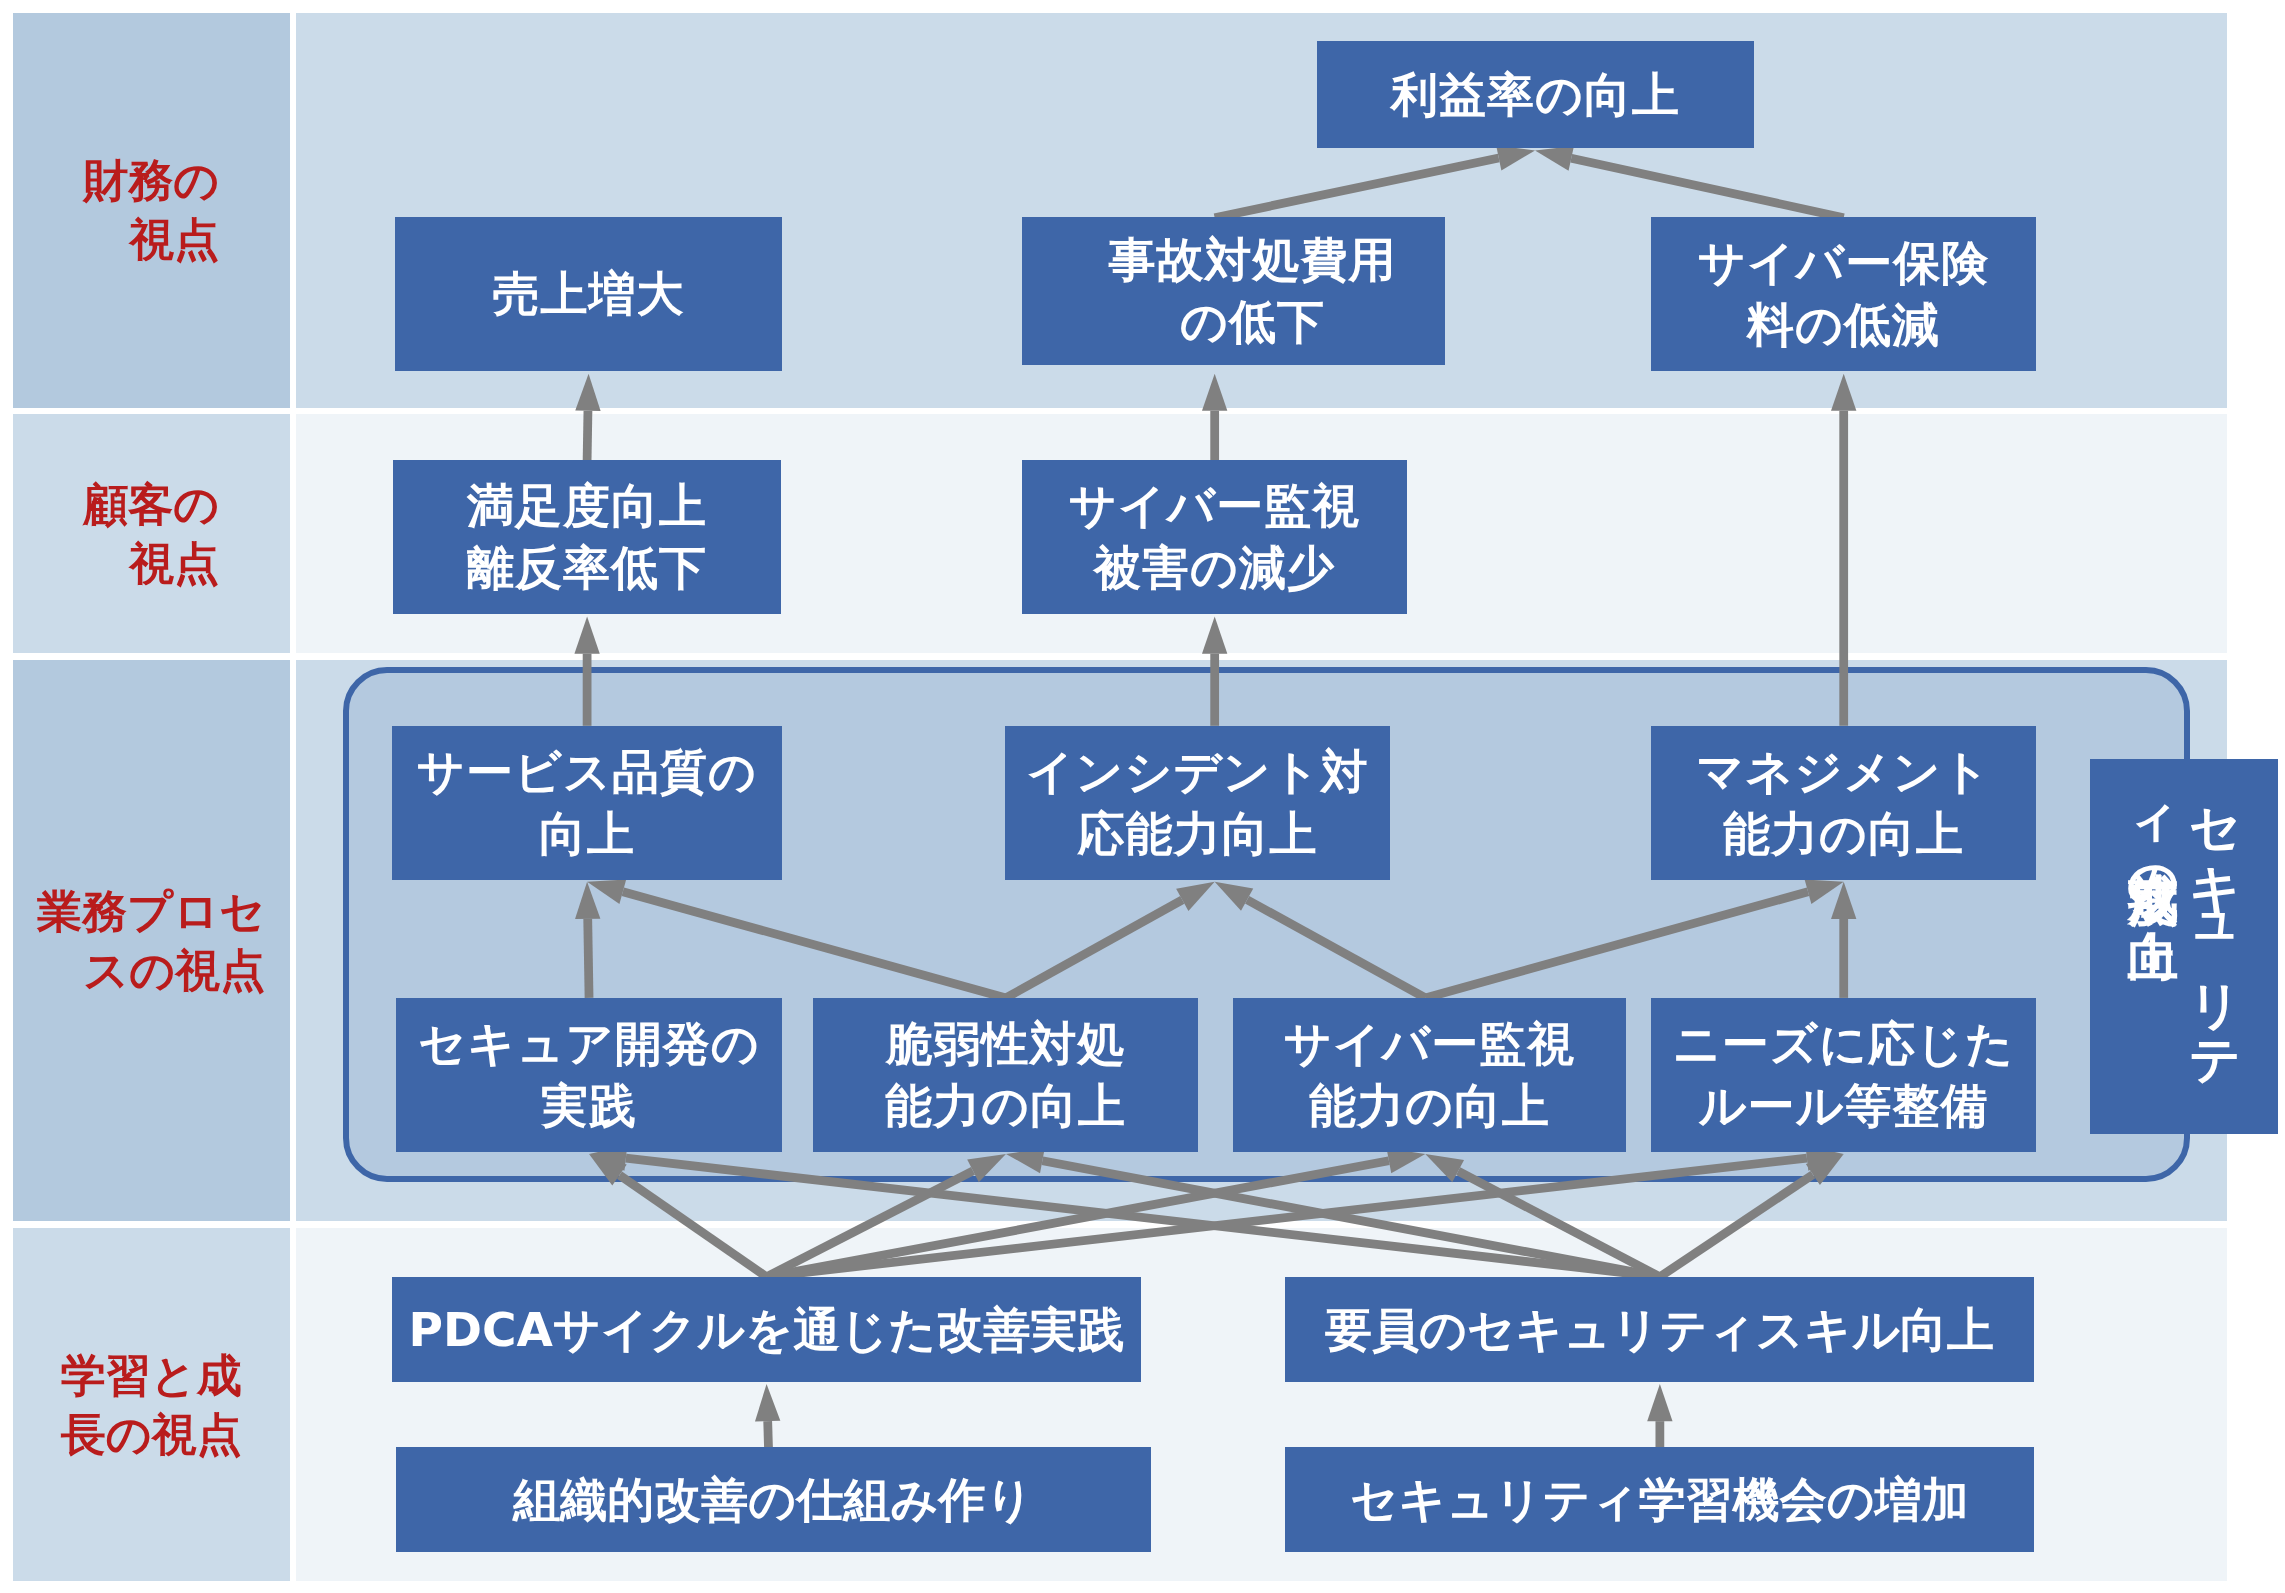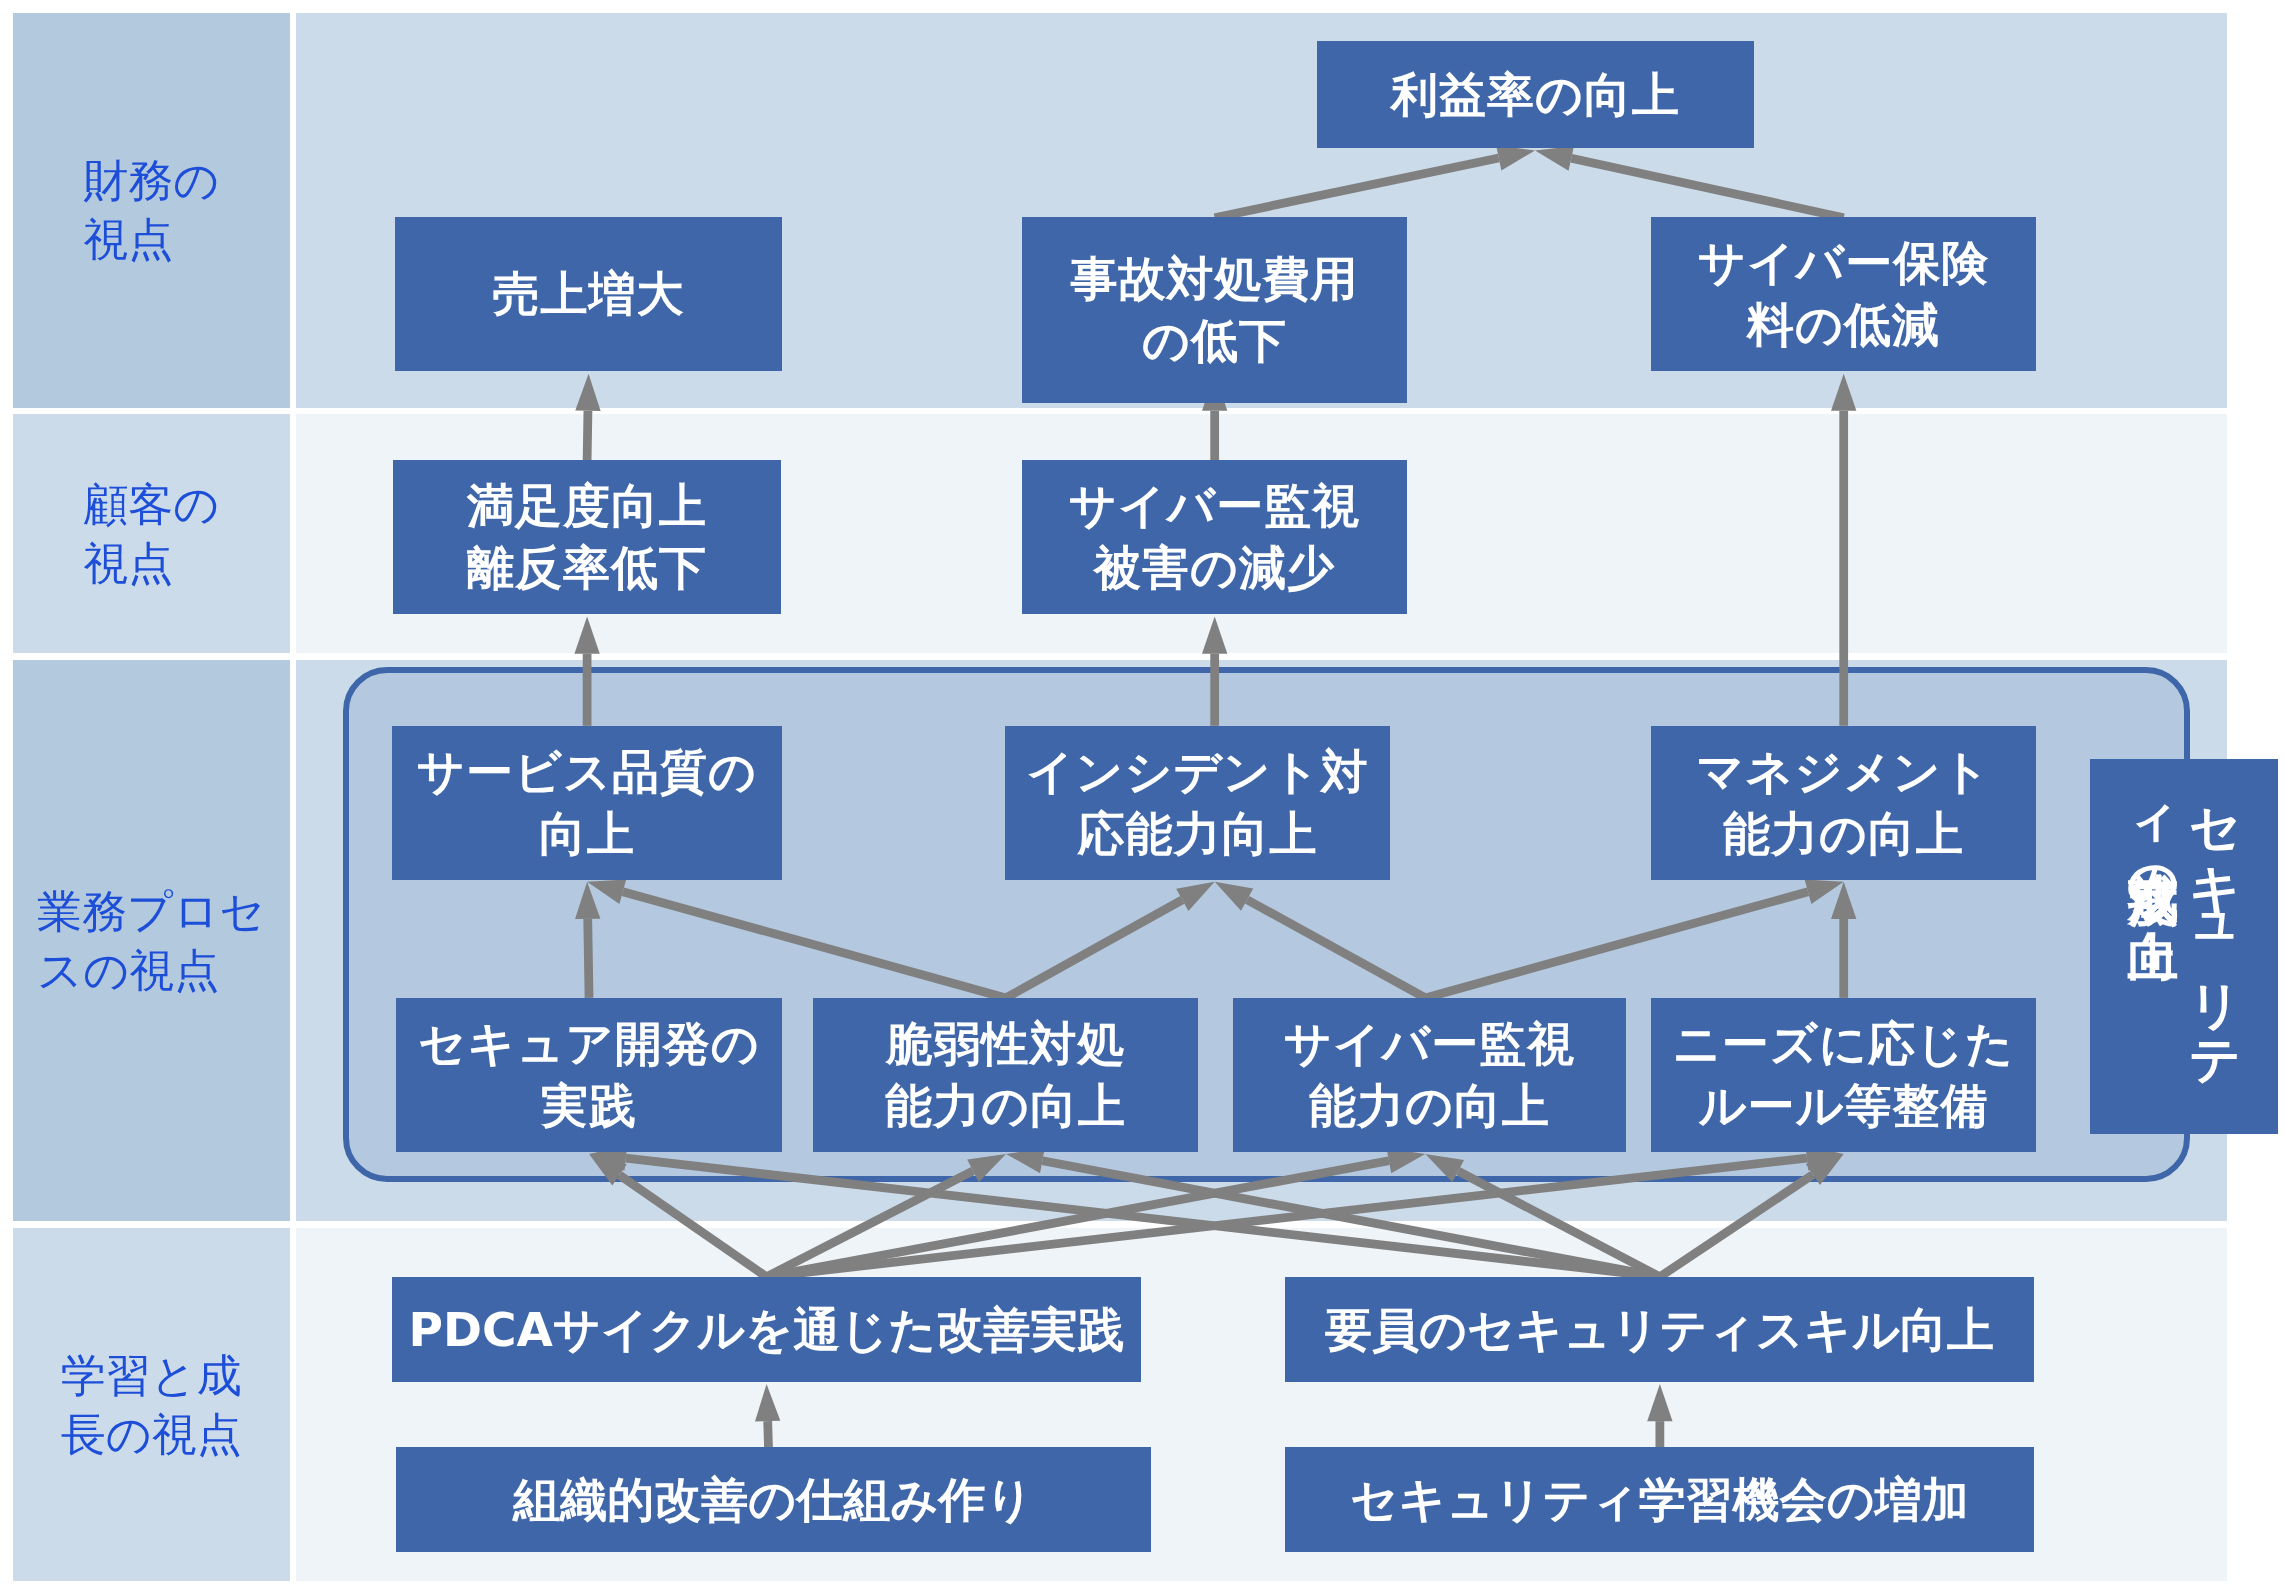--- a/index.html
+++ b/index.html
@@ -1,18 +1,18 @@
 <!DOCTYPE html>
 <html><head>
 <meta charset="utf-8">
 <style>
   html,body{margin:0;padding:0;background:#ffffff;}
   body{width:2285px;height:1594px;position:relative;overflow:hidden;font-family:"DejaVu Sans","Liberation Sans",sans-serif;}
   .band{position:absolute;}
-  .lab{position:absolute;display:flex;align-items:center;justify-content:center;text-align:left;font-weight:normal;color:#1d4ed8;font-size:45px;line-height:59px;white-space:pre-line;}
+  .lab{position:absolute;display:flex;align-items:center;justify-content:center;text-align:right;font-weight:bold;color:#b91c1c;font-size:45px;line-height:59px;white-space:pre-line;}
   .box{position:absolute;background:#3e66a8;color:#fff;display:flex;align-items:center;justify-content:center;text-align:center;font-weight:bold;font-size:47px;line-height:62px;white-space:pre-line;letter-spacing:1px;}
   .group{position:absolute;border:6.8px solid #3e66a8;border-radius:44px;background:#b4c9df;box-sizing:border-box;}
   .vlabel{position:absolute;background:#3e66a8;color:#fff;font-weight:bold;font-size:51px;line-height:62px;writing-mode:vertical-rl;display:flex;align-items:center;justify-content:center;text-align:left;padding:13.7px 5.9px;box-sizing:border-box;}
   svg#arrows{position:absolute;left:0;top:0;pointer-events:none;}
 </style>
 </head>
 <body>
 
 <div class="band" style="left:12.7px;top:12.7px;width:277px;height:395px;background:#b3c9de;"></div>
 <div class="band" style="left:296px;top:12.7px;width:1931px;height:395px;background:#cbdbe9;"></div>
@@ -78,21 +78,21 @@
     <line x1="1702" y1="1309" x2="1858.9078966804057" y2="1204.1172680014265" stroke="#808080" stroke-width="9"></line>
     <polygon points="1890.5,1183 1866.1322252072096,1214.9250928212878 1851.6835681536018,1193.3094431815653" fill="#808080"></polygon>
     <line x1="788" y1="1484" x2="787.168677679905" y2="1456.9820245969129" stroke="#808080" stroke-width="9"></line>
     <polygon points="786,1419 800.1625281999015,1456.5822138116823 774.1748271599085,1457.3818353821434" fill="#808080"></polygon>
     <line x1="1702" y1="1484" x2="1702" y2="1457" stroke="#808080" stroke-width="9"></line>
     <polygon points="1702,1419 1715,1457 1689,1457" fill="#808080"></polygon>
   </svg>
 
 <div class="box" id="n-profit" style="left:1317px;top:41px;width:437px;height:107px;">利益率の向上</div>
 <div class="box" id="n-sales" style="left:395px;top:217px;width:387px;height:154px;">売上増大</div>
-<div class="box" id="n-incident_cost" style="left:1022px;top:217px;width:385px;height:186px;">事故対処費用
+<div class="box" id="n-incident_cost" style="left:1022px;top:217px;width:385px;height:148px;padding-left:38px;">事故対処費用
 の低下</div>
 <div class="box" id="n-insurance" style="left:1651px;top:217px;width:385px;height:154px;">サイバー保険
 料の低減</div>
 <div class="box" id="n-satisfaction" style="left:393px;top:460px;width:388px;height:154px;">満足度向上
 離反率低下</div>
 <div class="box" id="n-incident_damage" style="left:1022px;top:460px;width:385px;height:154px;">サイバー監視
 被害の減少</div>
 <div class="box" id="n-service_quality" style="left:392px;top:726px;width:390px;height:154px;">サービス品質の
 向上</div>
 <div class="box" id="n-incident_response" style="left:1005px;top:726px;width:385px;height:154px;">インシデント対

